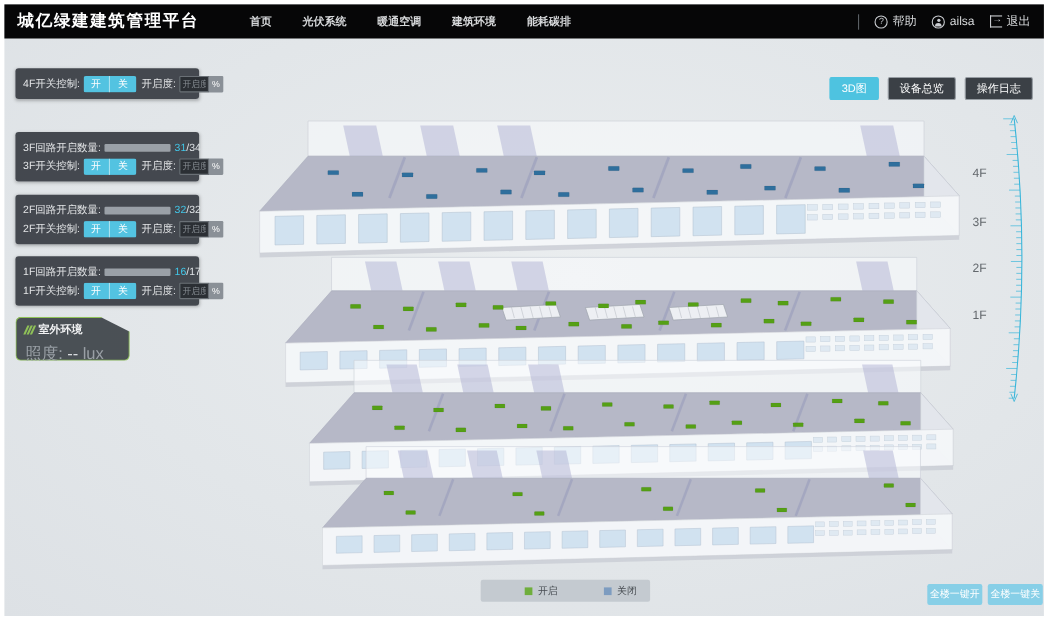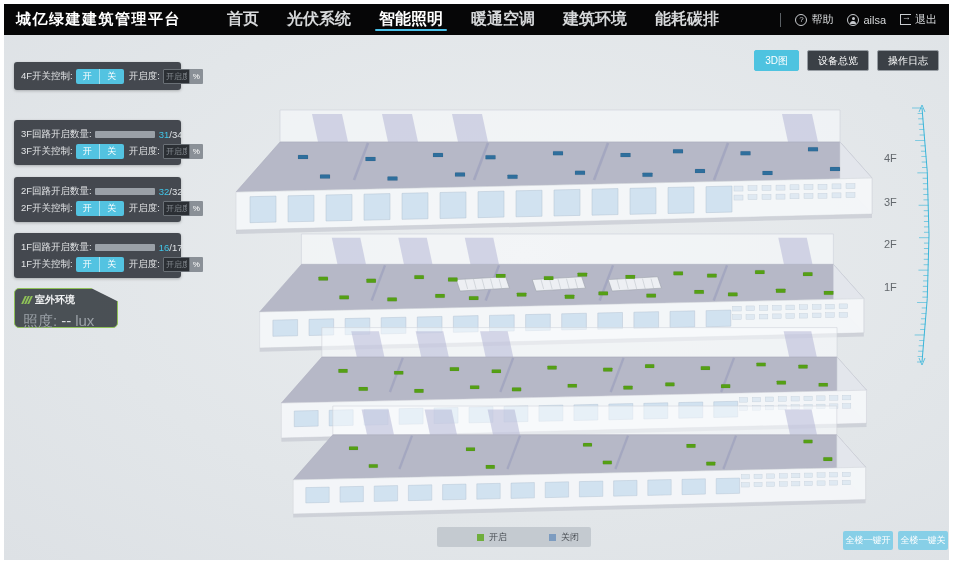--- a/index.html
+++ b/index.html
@@ -3,21 +3,21 @@
 <meta charset="utf-8">
 <style>
   * { margin:0; padding:0; box-sizing:border-box; }
   html,body { width:953px; height:564px; background:#ffffff; font-family:"Liberation Sans","DejaVu Sans",sans-serif; overflow:hidden; }
   #stage { position:relative; width:945px; height:556px; margin:4px; background:radial-gradient(ellipse at 55% 45%, #eaedef 0%, #e2e6e9 60%, #dde1e5 100%);padding-left:44px; }
 
   
   #header { position:absolute; top:0; left:0; right:0; height:31px; background:#060607; display:flex; align-items:center; z-index:20; }
   .brand { color:#fff; font-size:15px; font-weight:bold; letter-spacing:1.5px; padding-left:12px; white-space:nowrap; }
   .nav { display:flex; margin-left:32px; height:100%; align-items:center; }
-  .nav-item { position:relative; color:#d6d8da; font-size:16px; font-weight:bold; padding:0 14px; height:100%; display:flex; align-items:center; cursor:pointer; white-space:nowrap; }
+  .nav-item { position:relative; color:#d6d8da; font-size:10px; font-weight:bold; padding:0 14px; height:100%; display:flex; align-items:center; cursor:pointer; white-space:nowrap; }
   .nav-item.active { color:#ffffff; }
   .nav-item.active::after { content:""; position:absolute; left:10px; right:10px; bottom:4px; height:2px; background:#49c0e8; border-radius:1px; }
   .hdr-right { margin-left:auto; display:flex; align-items:center; gap:14px; padding-right:12px; color:#d6d8da; font-size:11px; }
   .hdr-divider { width:1px; height:14px; background:#5a5f64; }
   .hdr-link { display:flex; align-items:center; gap:4px; cursor:pointer; white-space:nowrap; }
   .circle-icon { display:inline-flex; align-items:center; justify-content:center; width:12px; height:12px; border:1px solid #c9ccd0; border-radius:50%; font-size:8px; color:#c9ccd0; }
   .person-icon { position:relative; width:12px; height:12px; border:1px solid #c9ccd0; border-radius:50%; display:inline-block; }
   .person-icon::before { content:""; position:absolute; left:3.5px; top:2px; width:3px; height:3px; border-radius:50%; background:#c9ccd0; }
   .person-icon::after { content:""; position:absolute; left:2px; top:6px; width:6px; height:3px; border-radius:3px 3px 0 0; background:#c9ccd0; }
   .logout-icon { position:relative; display:inline-block; width:11px; height:11px; border-left:1.5px solid #c9ccd0; border-top:1.5px solid #c9ccd0; border-bottom:1.5px solid #c9ccd0; }
@@ -43,21 +43,21 @@
   .op-title { display:flex; align-items:center; gap:4px; color:#f2f3f4; font-size:10px; font-weight:bold; }
   .slash-icon { display:inline-flex; gap:1px; }
   .slash-icon i { width:2px; height:8px; background:#8fc158; transform:skewX(-25deg); }
   .op-row { display:flex; align-items:baseline; gap:4px; margin-top:5px; font-size:15px; }
   .op-key { color:#9aa0a6; }
   .op-val { color:#d8dbde; }
   .op-unit { color:#9aa0a6; }
 
   
   #view-buttons { position:absolute; top:46px; right:10px; display:flex; gap:8px; z-index:10; }
-  .vbtn { height:21px; padding:0 10px; font-size:10px; color:#fff; display:flex; align-items:center; justify-content:center; border-radius:2px; cursor:pointer; white-space:nowrap; }
+  .vbtn { height:21px; padding:0 10px; font-size:10px; color:#fff; display:flex; align-items:center; justify-content:center; border-radius:2px; cursor:pointer; white-space:nowrap;margin-top:20px; }
   .vbtn.active { background:#4ec3e0; border:1px solid #4ec3e0; }
   .vbtn.dark { background:#3b4046; border:1px solid #979da3; }
 
   
   .floor-tag { position:absolute; left:880px; color:#63686d; font-size:11px; cursor:pointer; }
   #ruler { position:absolute; left:902px; top:98px; width:34px; height:266px; }
 
   
   #building-wrap { position:absolute; left:218px; top:84px; width:660px; height:450px; }
 
@@ -78,23 +78,20 @@
 <div id="stage">
 
   <div id="header">
     <div class="brand">城亿绿建建筑管理平台</div>
     <div class="nav">
       <div class="nav-item">
           <span>首页</span>
         </div>
       <div class="nav-item">
           <span>光伏系统</span>
-        </div>
-      <div class="nav-item active">
-          <span>智能照明</span>
         </div>
       <div class="nav-item">
           <span>暖通空调</span>
         </div>
       <div class="nav-item">
           <span>建筑环境</span>
         </div>
       <div class="nav-item">
           <span>能耗碳排</span>
         </div>

